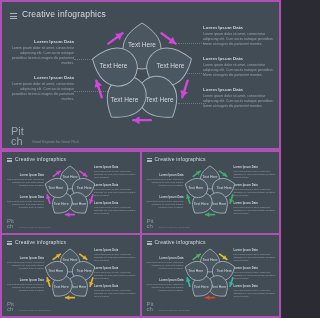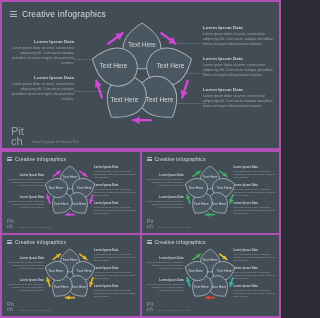--- a/index.html
+++ b/index.html
@@ -25,21 +25,21 @@
   .slide {
     position: relative;
     background: #414c55;
     width: 100%;
     height: 100%;
     overflow: hidden;
   }
 
   .slide-head {
     display: flex;
-    align-items: center;
+    align-items: flex-end;
     gap: 5px;
     padding: 7px 0 0 8px;
   }
 
   .burger {
     display: inline-flex;
     flex-direction: column;
     justify-content: space-between;
     width: 7px;
     height: 6px;

